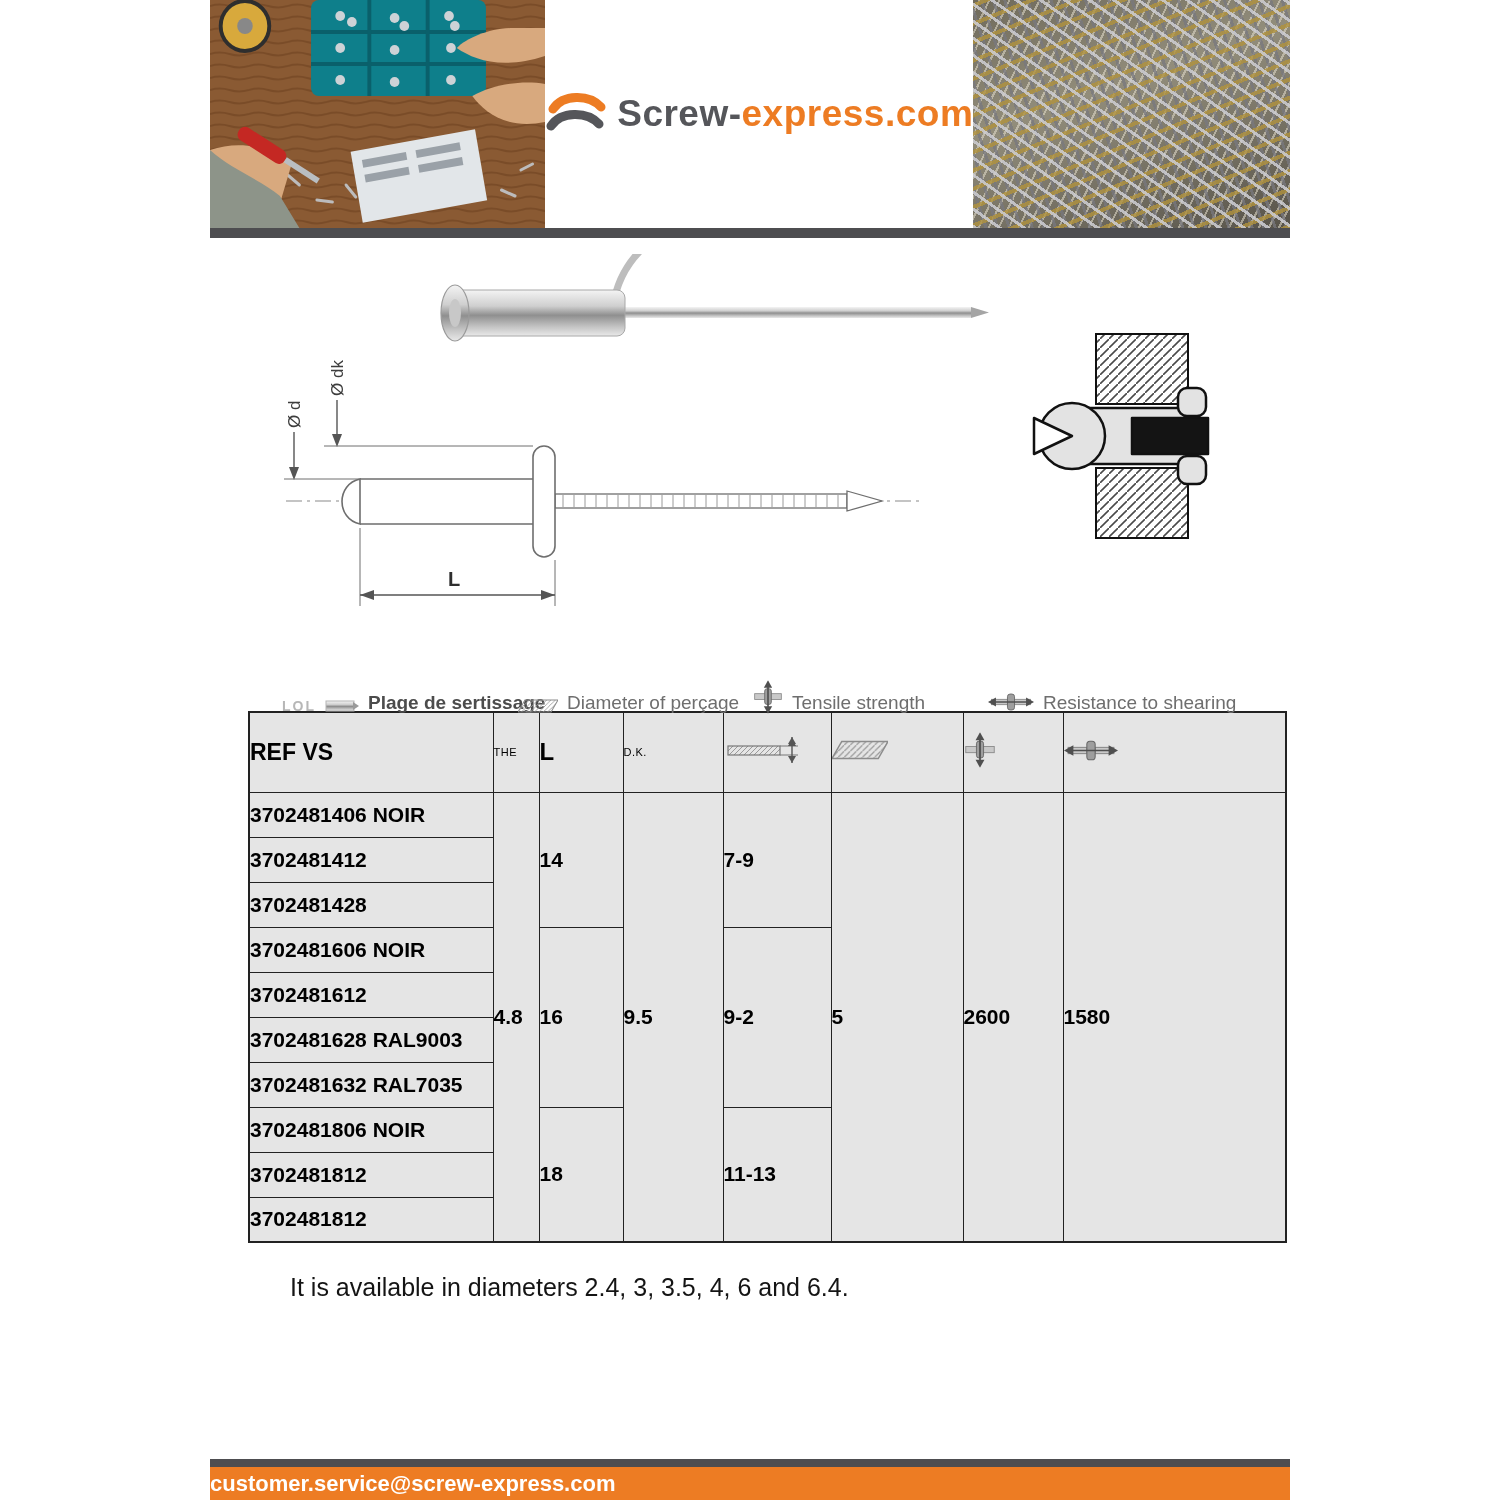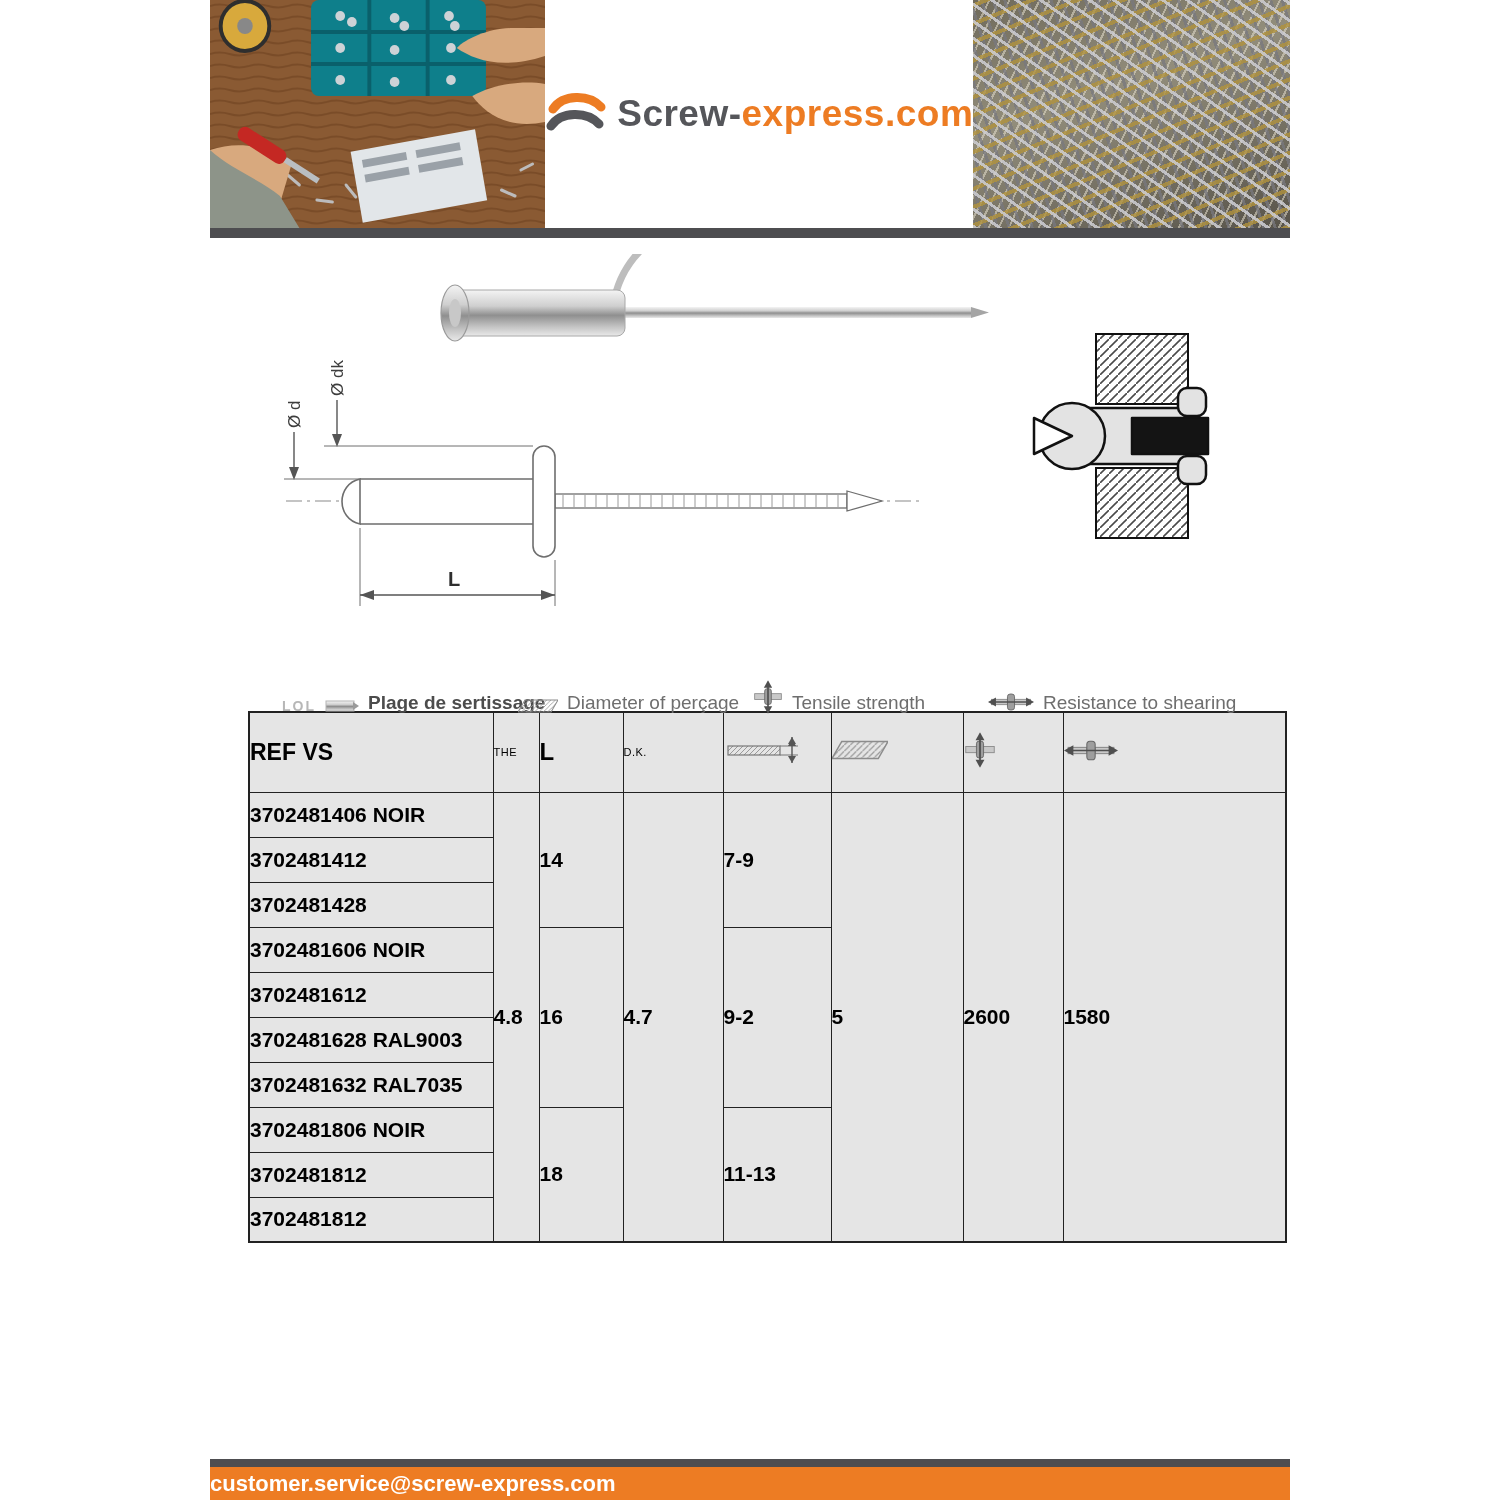--- a/index.html
+++ b/index.html
@@ -309,21 +309,21 @@
               <use href="#sym-shear"></use>
             </svg>
         </th>
       </tr>
     </thead>
     <tbody>
       <tr>
         <td class="cell-ref">3702481406 NOIR</td>
         <td class="cell-val" rowspan="10">4.8</td>
         <td class="cell-val" rowspan="3">14</td>
-        <td class="cell-val" rowspan="10">4.7</td>
+        <td class="cell-val" rowspan="10">9.5</td>
         <td class="cell-val" rowspan="3">7-9</td>
         <td class="cell-val" rowspan="10">5</td>
         <td class="cell-val" rowspan="10">2600</td>
         <td class="cell-val" rowspan="10">1580</td>
       </tr>
       <tr>
         <td class="cell-ref">3702481412</td>
       </tr>
       <tr>
         <td class="cell-ref">3702481428</td>
@@ -349,20 +349,21 @@
       </tr>
       <tr>
         <td class="cell-ref">3702481812</td>
       </tr>
       <tr>
         <td class="cell-ref">3702481812</td>
       </tr>
     </tbody>
   </table>
 
+  <p class="footnote">It is available in diameters 2.4, 3, 3.5, 4, 6 and 6.4.</p>
 
   <div class="footer">
     <div class="footer-strip"></div>
     <div class="footer-bar">
       <span>customer.service@screw-express.com</span>
     </div>
   </div>
 
 </div>
 

